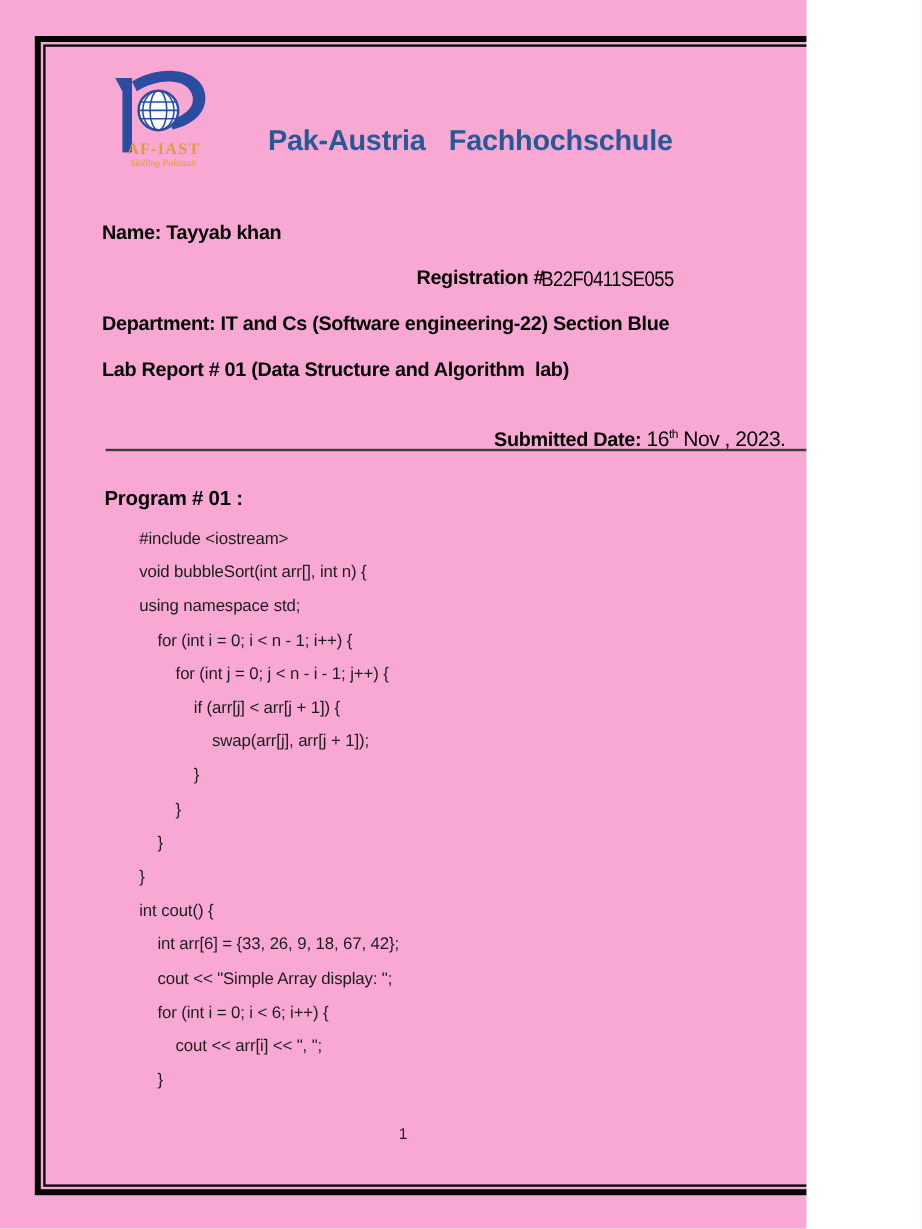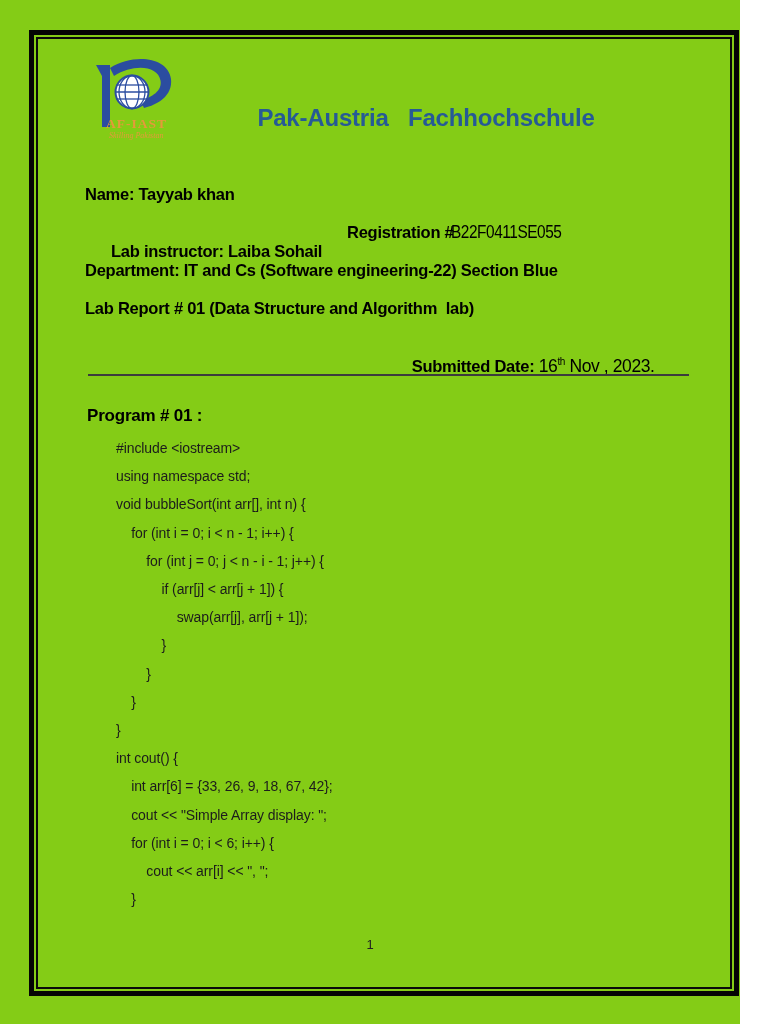--- a/index.html
+++ b/index.html
@@ -1,17 +1,17 @@
 <!DOCTYPE html>
 <html><head>
 <meta charset="utf-8">
 <style>
   html,body { margin:0; padding:0; background:#ffffff; }
   .page {
-    position:relative; width:740px; height:1024px; background:#84cc16;
+    position:relative; width:672px; height:1024px; background:#f9a8d4;
     font-family:"Liberation Sans", sans-serif; color:#000; overflow:hidden;
   }
   .border-outer {
     position:absolute; left:29px; top:30px; width:710px; height:966px;
     border:5px solid #050505; box-sizing:border-box;
   }
   .border-inner { position:absolute; inset:2px; border:2px solid #0a0a0a; }
 
   .logo-wrap { position:absolute; left:92px; top:52px; width:98px; height:92px; }
 
@@ -89,41 +89,40 @@
     </svg>
   </div>
 
   <div class="head-block">
     <div class="doc-title">Pak-Austria   Fachhochschule</div>
   </div>
 
   <div class="info-block">
     <div class="info-line">Name: Tayyab khan</div>
     <div class="info-line">
-      <span>Lab instructor: Laiba Sohail</span>
       <span class="reg-label">Registration #</span>
       <span class="reg-value">B22F0411SE055</span>
     </div>
     <div class="info-line">Department: IT and Cs (Software engineering-22) Section Blue</div>
     <div class="info-line">Lab Report # 01 (Data Structure and Algorithm  lab)</div>
     <div class="info-line">
       <span class="submitted-group">
         <span>Submitted Date: </span><span class="date-value"><span>16</span><sup>th</sup><span> Nov , 2023.</span></span>
       </span>
     </div>
   </div>
 
   <div class="divider"></div>
 
   <div class="program-heading">Program # 01 :</div>
 
   <div class="code-block">
     <div class="code-line">#include &lt;iostream&gt;</div>
+    <div class="code-line">void bubbleSort(int arr[], int n) {</div>
     <div class="code-line">using namespace std;</div>
-    <div class="code-line">void bubbleSort(int arr[], int n) {</div>
     <div class="code-line">    for (int i = 0; i &lt; n - 1; i++) {</div>
     <div class="code-line">        for (int j = 0; j &lt; n - i - 1; j++) {</div>
     <div class="code-line">            if (arr[j] &lt; arr[j + 1]) {</div>
     <div class="code-line">                swap(arr[j], arr[j + 1]);</div>
     <div class="code-line">            }</div>
     <div class="code-line">        }</div>
     <div class="code-line">    }</div>
     <div class="code-line">}</div>
     <div class="code-line">int cout() {</div>
     <div class="code-line">    int arr[6] = {33, 26, 9, 18, 67, 42};</div>

